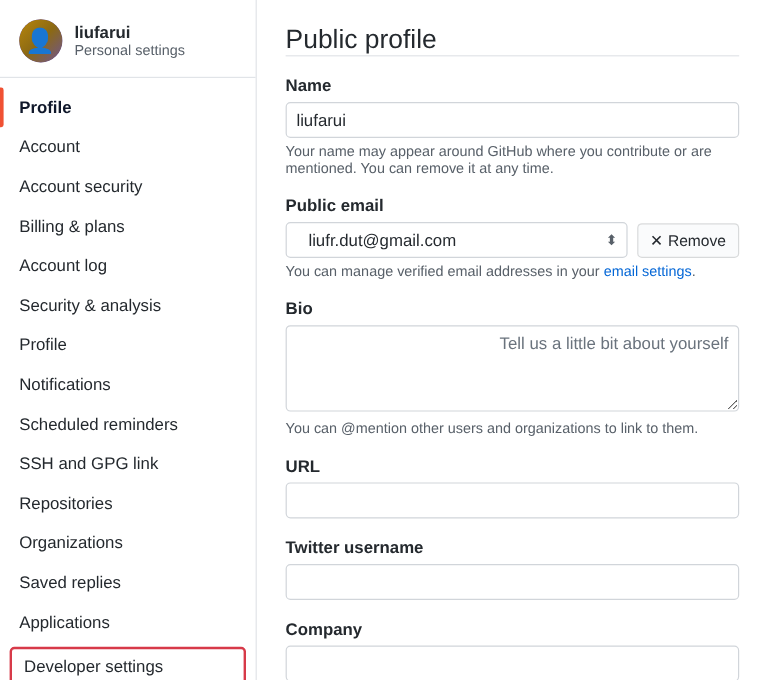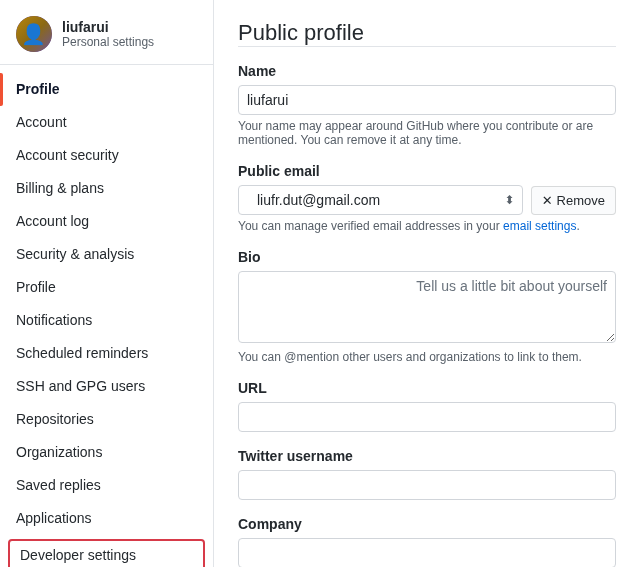--- a/index.html
+++ b/index.html
@@ -252,21 +252,21 @@
       <li>
         <a href="#">Profile</a>
       </li>
       <li>
         <a href="#">Notifications</a>
       </li>
       <li>
         <a href="#">Scheduled reminders</a>
       </li>
       <li>
-        <a href="#">SSH and GPG users</a>
+        <a href="#">SSH and GPG link</a>
       </li>
       <li>
         <a href="#">Repositories</a>
       </li>
       <li>
         <a href="#">Organizations</a>
       </li>
       <li>
         <a href="#">Saved replies</a>
       </li>

